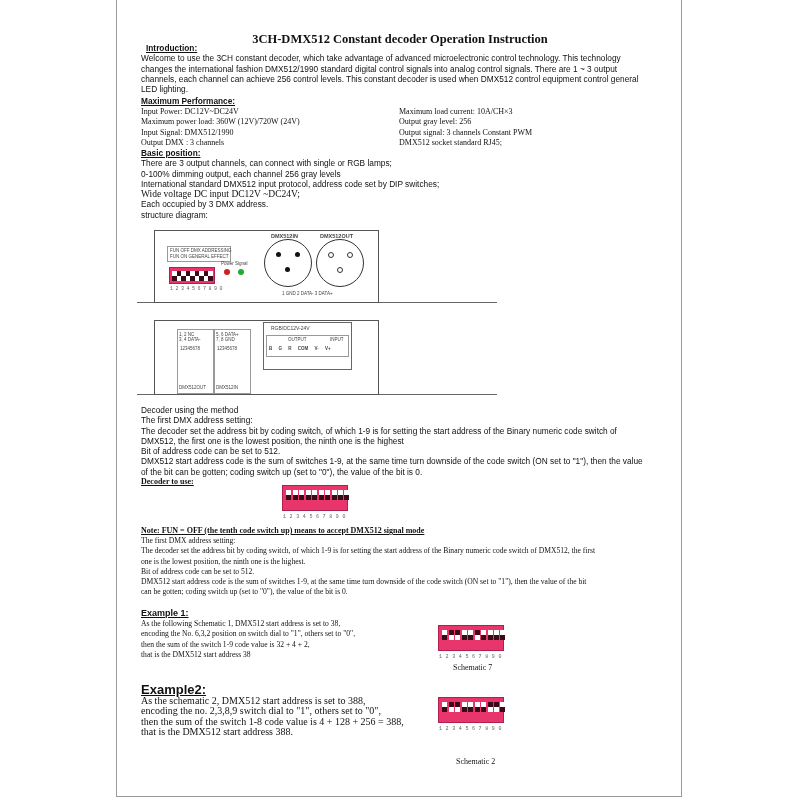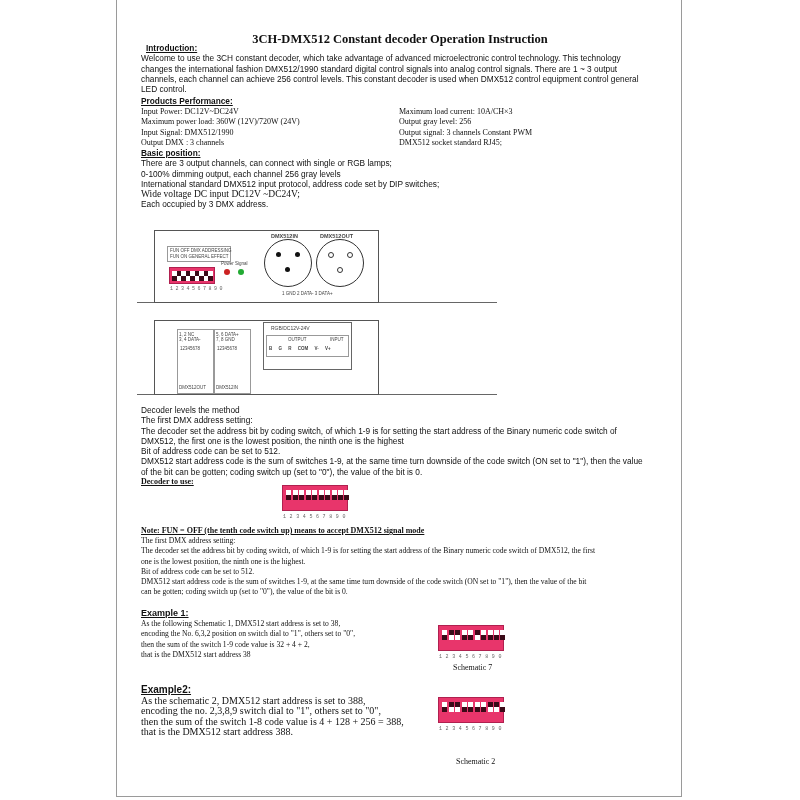--- a/index.html
+++ b/index.html
@@ -34,44 +34,45 @@
 
 <div class="page">
 
   <div class="abs title">3CH-DMX512 Constant decoder Operation Instruction</div>
 
   <div class="block sans" style="top:44px;">
     <div class="bold" style="padding-left:5px;">Introduction:</div>
     <div>Welcome to use the 3CH constant decoder, which take advantage of advanced microelectronic control technology. This technology</div>
     <div>changes the international fashion DMX512/1990 standard digital control signals into analog control signals. There are 1 ~ 3 output</div>
     <div>channels, each channel can achieve 256 control levels. This constant decoder is used when DMX512 control equipment control general</div>
-    <div>LED control.</div>
-  </div>
-
-  <div class="abs sans bold" style="left:24px; top:97px;">Products Performance:</div>
+    <div>LED lighting.</div>
+  </div>
+
+  <div class="abs sans bold" style="left:24px; top:97px;">Maximum Performance:</div>
   <div class="perf" style="left:24px; top:108px;">
     <div>Input Power:    DC12V~DC24V</div>
     <div>Maximum power load: 360W (12V)/720W (24V)</div>
     <div>Input Signal:    DMX512/1990</div>
     <div>Output DMX :    3 channels</div>
   </div>
   <div class="perf" style="left:282px; top:108px;">
     <div>Maximum load current:    10A/CH×3</div>
     <div>Output gray level: 256</div>
     <div>Output signal:    3 channels Constant PWM</div>
     <div>DMX512 socket standard RJ45;</div>
   </div>
 
   <div class="block sans" style="top:149px;">
     <div class="bold">Basic position:</div>
     <div>There are 3 output channels, can connect with single or RGB lamps;</div>
     <div>0-100% dimming output, each channel 256 gray levels</div>
     <div>International standard DMX512 input protocol, address code set by DIP switches;</div>
     <div class="big">Wide voltage DC input DC12V ~DC24V;</div>
     <div>Each occupied by 3 DMX address.</div>
+    <div>structure diagram:</div>
   </div>
 
   <div>
     <div class="rail" style="left:20px; top:303px; width:360px;"></div>
     <div class="dev" style="left:37px; top:231px; width:223px; height:71px;"></div>
     <div class="box" style="left:50px; top:247px; width:62px; height:14px;"></div>
     <div class="tiny" style="left:53px; top:249px;">FUN OFF    DMX ADDRESSING</div>
     <div class="tiny" style="left:53px; top:255px;">FUN ON    GENERAL EFFECT</div>
 
     <div class="dip" style="left:52px; top:268px; width:46px; height:17px;">
@@ -129,21 +130,21 @@
       <span>B</span>
       <span>G</span>
       <span>R</span>
       <span>COM</span>
       <span>V-</span>
       <span>V+</span>
     </div>
   </div>
 
   <div class="block sans" style="top:406px;">
-    <div>Decoder levels the method</div>
+    <div>Decoder using the method</div>
     <div>The first DMX address setting:</div>
     <div>The decoder set the address bit by coding switch, of which 1-9 is for setting the start address of the Binary numeric code switch of</div>
     <div>DMX512, the first one is the lowest position, the ninth one is the highest</div>
     <div>Bit of address code can be set to 512.</div>
     <div>DMX512 start address code is the sum of switches 1-9, at the same time turn downside of the code switch (ON set to "1"), then the value</div>
     <div>of the bit can be gotten; coding switch up (set to "0"), the value of the bit is 0.</div>
     <div class="serif bold">Decoder to use:</div>
   </div>
 
   <div class="dip" style="left:165px; top:486px; width:66px; height:26px;">
@@ -186,21 +187,21 @@
       <div class="sw up" style="left:29px; top:4px;"></div>
       <div class="sw down" style="left:35.5px; top:4px;"></div>
       <div class="sw up" style="left:42px; top:4px;"></div>
       <div class="sw up" style="left:48.5px; top:4px;"></div>
       <div class="sw up" style="left:55px; top:4px;"></div>
       <div class="sw up" style="left:61px; top:4px;"></div>
   </div>
   <div class="pins" style="left:322px; top:655px; letter-spacing:3.6px;">1234567890</div>
   <div class="abs serif" style="left:336px; top:664px;">Schematic 7</div>
 
-  <div class="abs sans bold" style="left:24px; top:686px; font-size:10px;">Example2:</div>
+  <div class="abs sans bold" style="left:24px; top:686px; font-size:13px;">Example2:</div>
   <div class="perf" style="left:24px; top:697px; font-size:10px;">
     <div>As the schematic 2, DMX512 start address is set to 388,</div>
     <div>encoding the no. 2,3,8,9 switch dial to "1", others set to "0",</div>
     <div>then the sum of the switch 1-8 code value is 4 + 128 + 256 = 388,</div>
     <div>that is the DMX512 start address 388.</div>
   </div>
   <div class="dip" style="left:321px; top:698px; width:66px; height:26px;">
     <div class="sw up" style="left:3px; top:4px;"></div>
       <div class="sw down" style="left:9.5px; top:4px;"></div>
       <div class="sw down" style="left:16px; top:4px;"></div>

